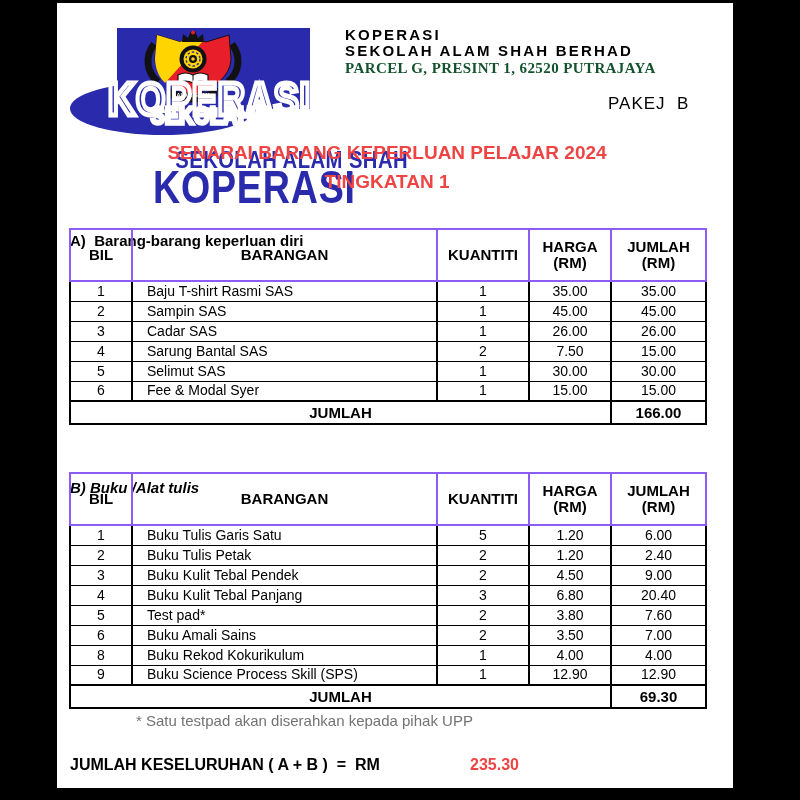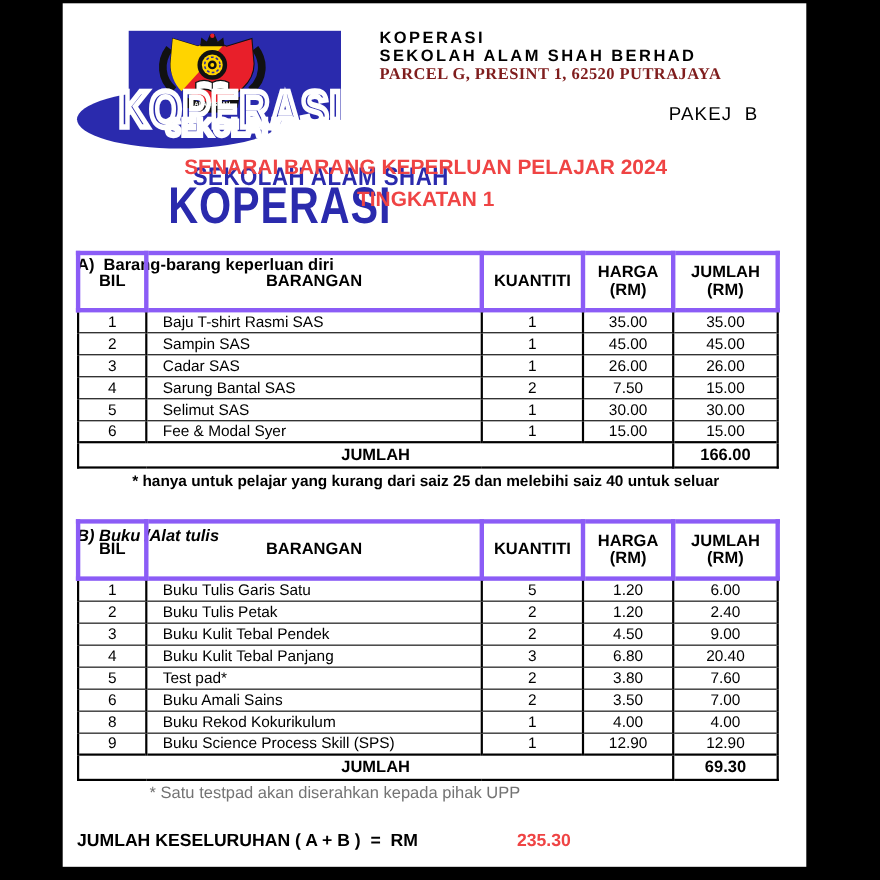--- a/index.html
+++ b/index.html
@@ -33,38 +33,38 @@
   .crest{ position:absolute; left:81px; top:27px; width:110px; height:74px; }
   .outline-text{ position:absolute; font-weight:bold; white-space:pre; transform-origin:left top; }
   .outline-text .stroke{ position:absolute; left:0; top:0; -webkit-text-stroke:5px #fff; color:transparent; }
   .outline-text .fill{ position:relative; color:var(--logo-blue); }
   .big-koperasi{ left:51px; top:74px; font-size:47px; line-height:44px; transform:scaleX(0.80); letter-spacing:1px;}
   .big-sekolah{ left:94px; top:102px; font-size:23px; line-height:22px; transform:scaleX(0.88); letter-spacing:0.5px;}
   .big-sekolah .stroke{ -webkit-text-stroke:3.5px #fff; }
   
   .letterhead{ position:absolute; left:288px; top:24px; }
   .lh-deco{ font-size:15px; font-weight:bold; letter-spacing:2.2px; line-height:16px; color:#000;}
-  .lh-addr{ font-family:"Liberation Serif", serif; font-size:15px; font-weight:bold; letter-spacing:0.4px; line-height:18px; color:#7f1d1d;}
+  .lh-addr{ font-family:"Liberation Serif", serif; font-size:15px; font-weight:bold; letter-spacing:0.4px; line-height:18px; color:#14532d;}
   .pakej{ position:absolute; left:551px; top:91px; font-size:17px; letter-spacing:1px; white-space:pre; color:#000;}
   
   .doc-title{ position:absolute; left:0; top:135px; width:660px; text-align:center;
     font-size:19px; font-weight:bold; line-height:29px; color:#ef4444;}
   .sec-heading{ position:absolute; font-size:15px; font-weight:bold; white-space:pre; color:#000;margin-top:32px;}
   .sec-a{ left:13px; top:197px; }
   .sec-b{ left:13px; top:444px;font-style:italic; }
   
   table.items{
     position:absolute; left:12px; width:636px;
     border-collapse:collapse; table-layout:fixed;
     border:2px solid #000; font-size:14px; color:#000;
   }
   .tbl-a{ top:225px; }
   .tbl-b{ top:469px; }
   table.items th{
-    border:4px solid #8b5cf6; font-size:15px; font-weight:bold;
+    border:2px solid #8b5cf6; font-size:15px; font-weight:bold;
     line-height:16px; text-align:center; vertical-align:middle;
   }
   table.items td{
     border:1px solid #000; border-left-width:2px; border-right-width:2px;
     vertical-align:middle; text-align:center; line-height:15px; padding:1px 2px;
   }
   table.items td.name{ text-align:left; padding-left:14px; }
   table.items tr.hdr{ height:52px; }
   table.items tr.row{ height:20px; }
   table.items tr.total{ height:23px; }
@@ -187,21 +187,20 @@
       <td>15.00</td>
       <td>15.00</td>
     </tr>
     <tr class="total">
       <td colspan="4">JUMLAH</td>
       <td>166.00</td>
     </tr>
   </tbody>
     </table>
 
-  <div class="footnote-a">* hanya untuk pelajar yang kurang dari saiz 25 dan melebihi saiz 40 untuk seluar</div>
 
   <div class="sec-heading sec-b">B) Buku /Alat tulis</div>
 
   <table class="items tbl-b">
     <colgroup>
         <col class="c-bil">
         <col class="c-name">
         <col class="c-qty">
         <col class="c-price">
         <col class="c-amt">

